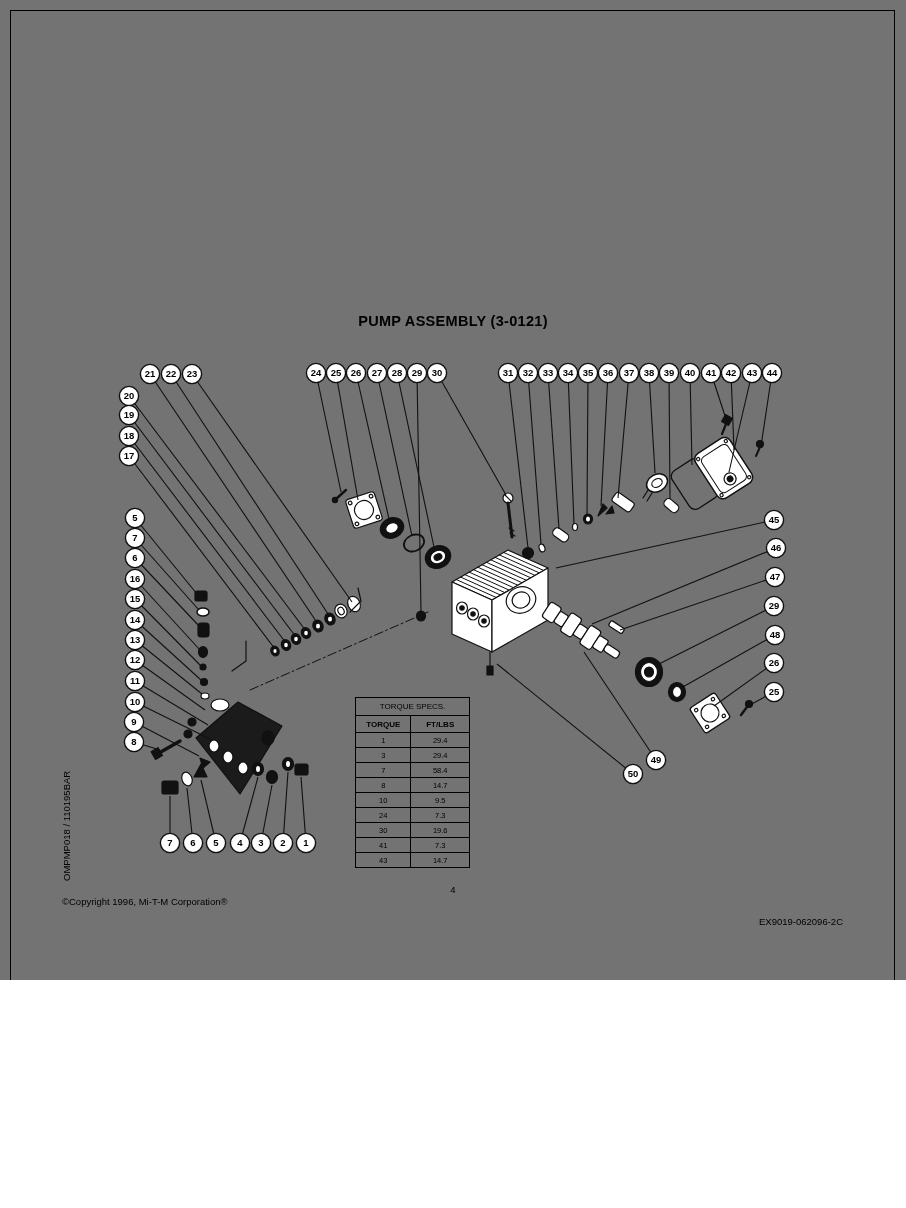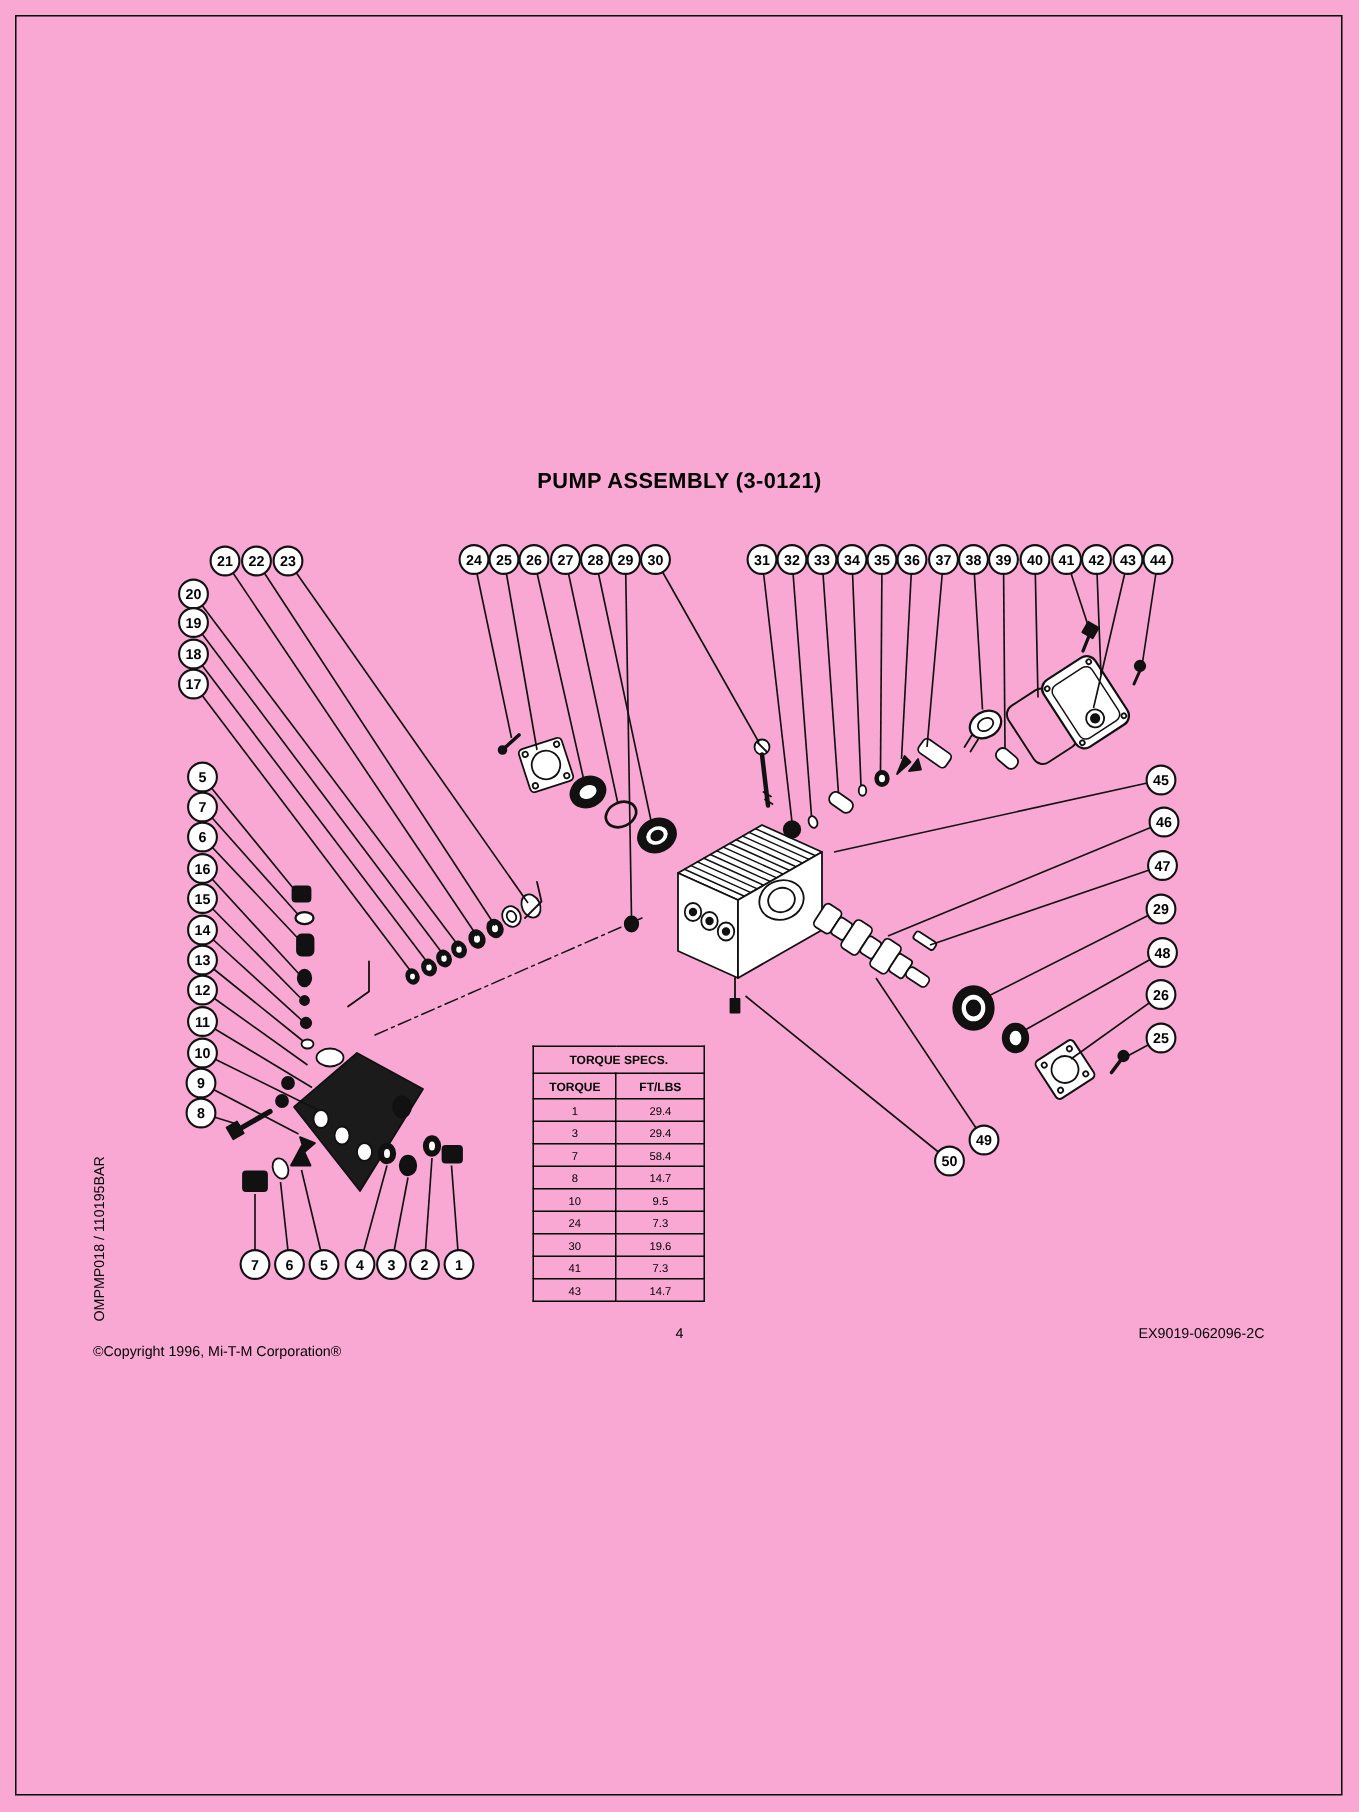--- a/index.html
+++ b/index.html
@@ -1,36 +1,36 @@
 <!DOCTYPE html>
 <html><head>
 <meta charset="utf-8">
 <style>
   html,body{margin:0;padding:0;background:#fff;}
-  .page{position:relative;width:906px;height:1208px;background:#f9a8d4;overflow:hidden;
+  .page{position:relative;width:906px;height:980px;background:#737373;overflow:hidden;
         font-family:"Liberation Sans",sans-serif;color:#000;}
   .page-border{position:absolute;left:10px;top:10px;width:883px;height:1185px;
         border:1.5px solid #000;}
   .title{position:absolute;left:0;top:313px;width:906px;text-align:center;margin:0;
         font-size:14.5px;font-weight:bold;letter-spacing:.3px;}
   .drawing{position:absolute;left:0;top:0;width:906px;height:1208px;}
   .torque-table{position:absolute;left:355px;top:697px;border-collapse:collapse;
         table-layout:fixed;}
   .torque-table th,.torque-table td{border:1px solid #000;text-align:center;
         padding:0;vertical-align:middle;}
-  .torque-table .tbl-title{width:113px;height:17px;font-size:8px;font-weight:bold;}
+  .torque-table .tbl-title{width:113px;height:17px;font-size:8px;font-weight:normal;}
   .torque-table .col-h{height:16px;font-size:8px;font-weight:bold;}
   .torque-table td{height:14px;font-size:7.5px;font-weight:normal;}
   .torque-table col.c1{width:55px;} .torque-table col.c2{width:58px;}
   .side-label{position:absolute;left:61px;top:881px;transform:rotate(-90deg);
         transform-origin:left top;font-size:9.5px;white-space:nowrap;}
   .footer{position:absolute;left:0;top:884px;width:906px;font-size:9.5px;}
   .footer .fl{position:absolute;left:62px;margin-top:12px;}
   .footer .fc{position:absolute;left:0;width:906px;text-align:center;}
-  .footer .fr{position:absolute;right:63px;}
+  .footer .fr{position:absolute;right:63px;margin-top:32px;}
   .callout-circle{fill:#fff;stroke:#111;stroke-width:1.4;}
   .callout-num{font-family:"Liberation Sans",sans-serif;font-size:9.5px;
         font-weight:bold;text-anchor:middle;fill:#000;}
   .leader{stroke:#111;stroke-width:1.1;fill:none;}
 </style>
 </head>
 <body>
 
 <div class="page">
   <div class="page-border"></div>

